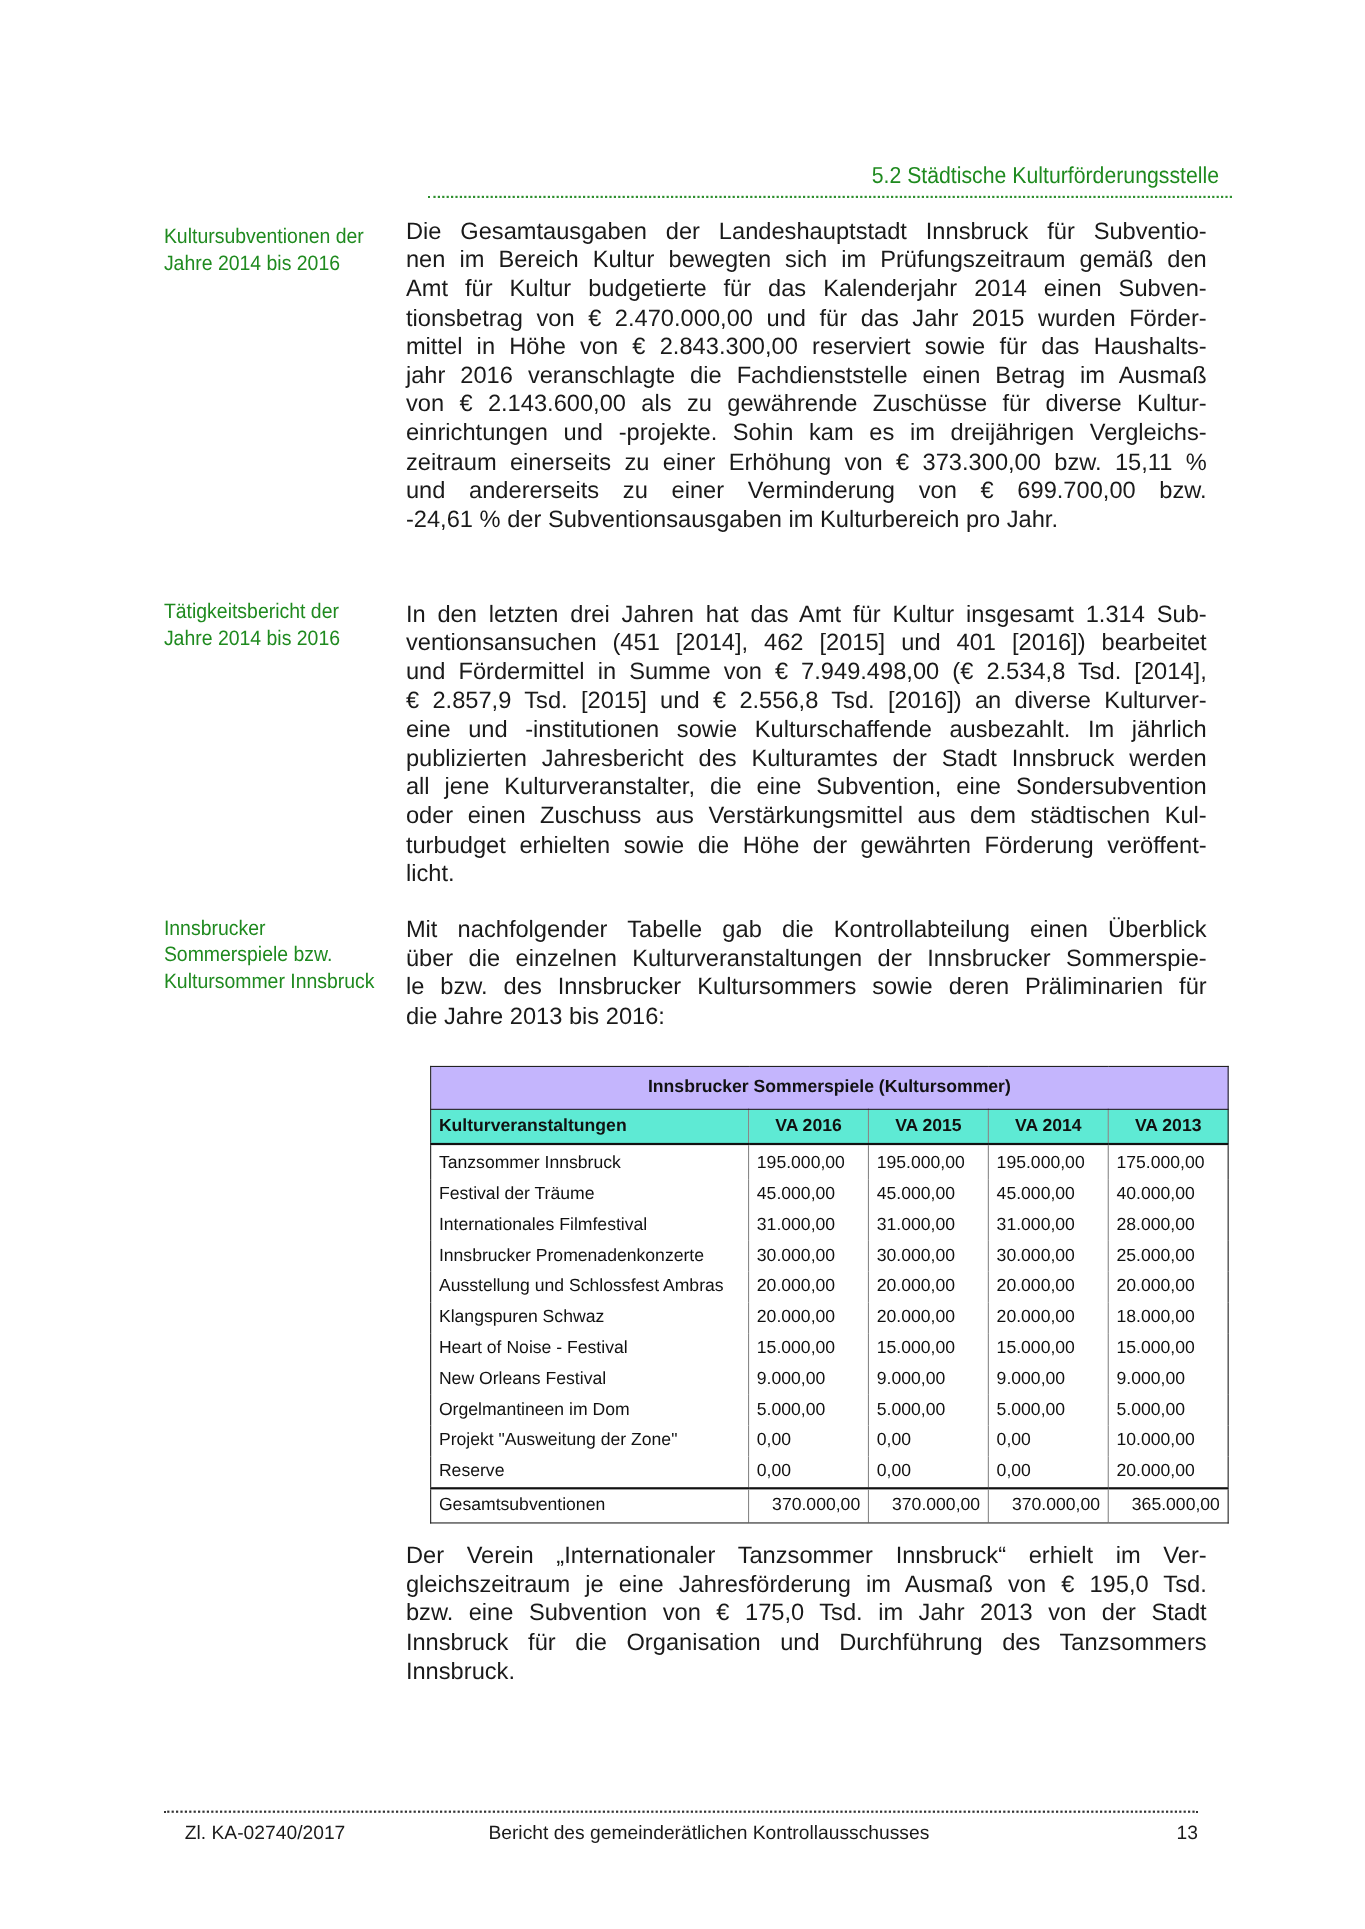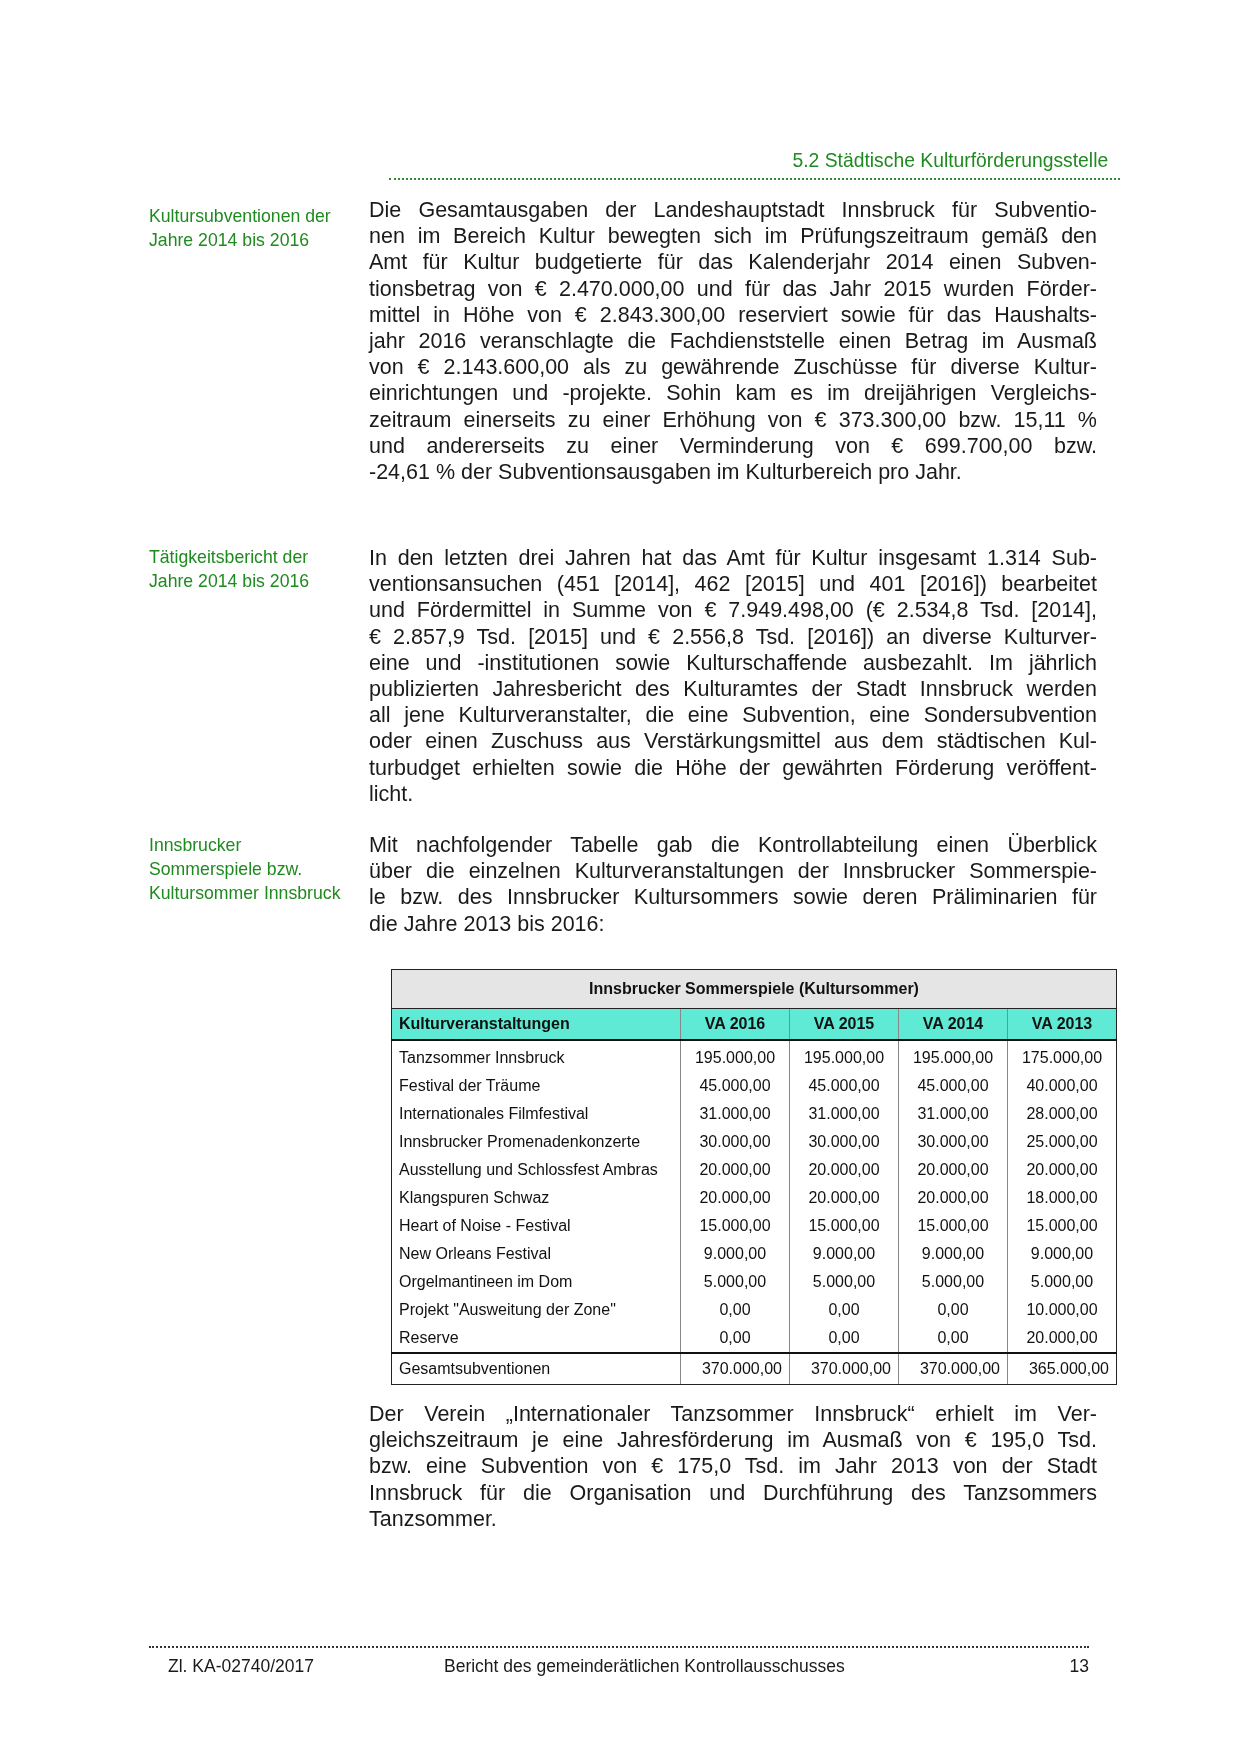--- a/index.html
+++ b/index.html
@@ -32,32 +32,32 @@
 
   .tbl-wrap {
     position: absolute; left: 391px; top: 969px; width: 726px;
   }
   table.budget {
     width: 100%; border-collapse: collapse;
     font-family: "Liberation Sans", sans-serif; font-size: 16px; color: #111;
   }
   table.budget td, table.budget th { padding: 0 7px; height: 28px; white-space: nowrap; }
   table.budget .title-row th {
-    height: 38px; background: #e5e5e5; font-weight: bold; text-align: center;
+    height: 38px; background: #c4b5fd; font-weight: bold; text-align: center;
     border: 1.5px solid #222; font-size: 16px;
   }
   table.budget .head-row th {
     height: 30px; background: #5eead4; font-weight: bold;
     border-left: 1px solid #888; border-right: 1px solid #888;
     border-bottom: 2px solid #111;
     text-align: center;
   }
   table.budget .head-row th:first-child { text-align: left; border-left: 1.5px solid #222; }
   table.budget .head-row th:last-child { border-right: 1.5px solid #222; }
-  table.budget tbody td { text-align: center; border-left: 1px solid #888; }
+  table.budget tbody td { text-align: left; border-left: 1px solid #888; }
   table.budget tbody td:first-child { text-align: left; border-left: 1.5px solid #222; }
   table.budget tbody td:last-child { border-right: 1.5px solid #222; }
   table.budget tbody tr:first-child td { padding-top: 3px; }
   table.budget tfoot td {
     font-weight: normal; text-align: right; height: 30px;
     border-top: 2px solid #111; border-bottom: 1.5px solid #222;
     border-left: 1px solid #888;
   }
   table.budget tfoot td:first-child { text-align: left; border-left: 1.5px solid #222; }
   table.budget tfoot td:last-child { border-right: 1.5px solid #222; }
@@ -240,21 +240,21 @@
         </tr>
       </tfoot>
     </table>
   </div>
 
   <div class="body-text" style="top:1401px;">
     <span class="line">Der Verein „Internationaler Tanzsommer Innsbruck“ erhielt im Ver-</span>
     <span class="line">gleichszeitraum je eine Jahresförderung im Ausmaß von € 195,0 Tsd.</span>
     <span class="line">bzw. eine Subvention von € 175,0 Tsd. im Jahr 2013 von der Stadt</span>
     <span class="line">Innsbruck für die Organisation und Durchführung des Tanzsommers</span>
-    <span class="line last">Tanzsommer.</span>
+    <span class="line last">Innsbruck.</span>
   </div>
 
   <div class="footer-rule"></div>
   <div class="footer left">Zl. KA-02740/2017</div>
   <div class="footer center">Bericht des gemeinderätlichen Kontrollausschusses</div>
   <div class="footer right">13</div>
 
 </div>
 
 </body></html>

